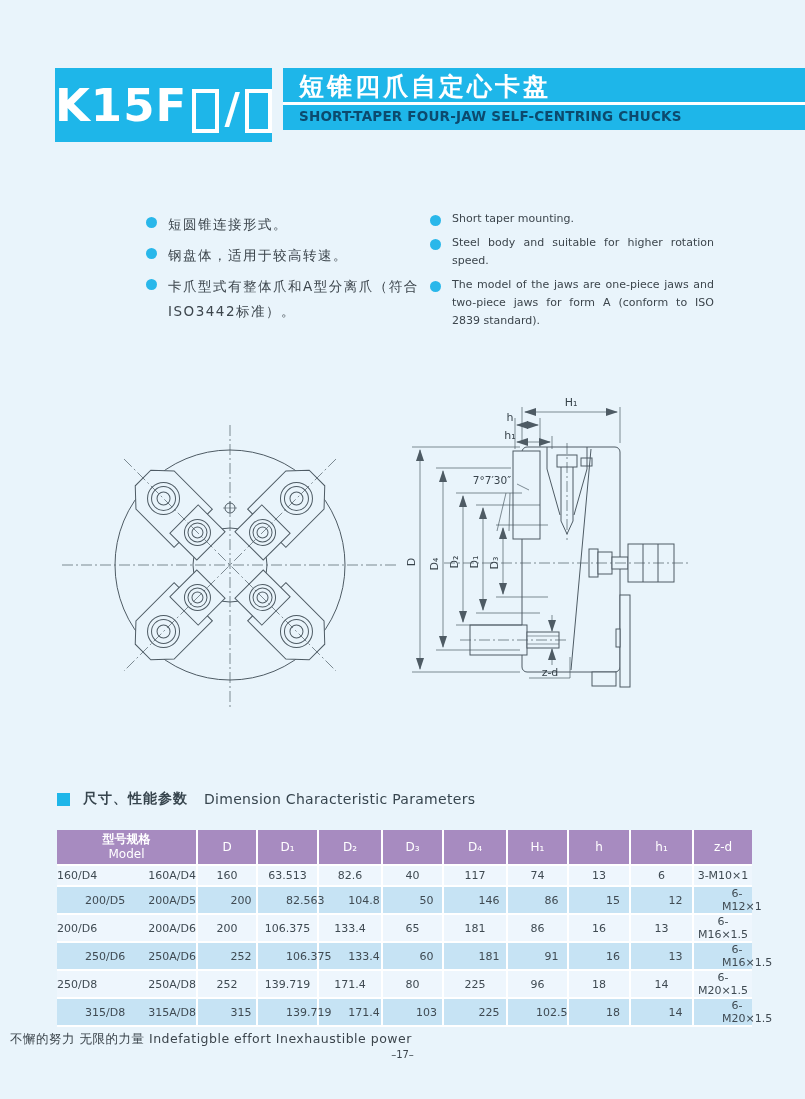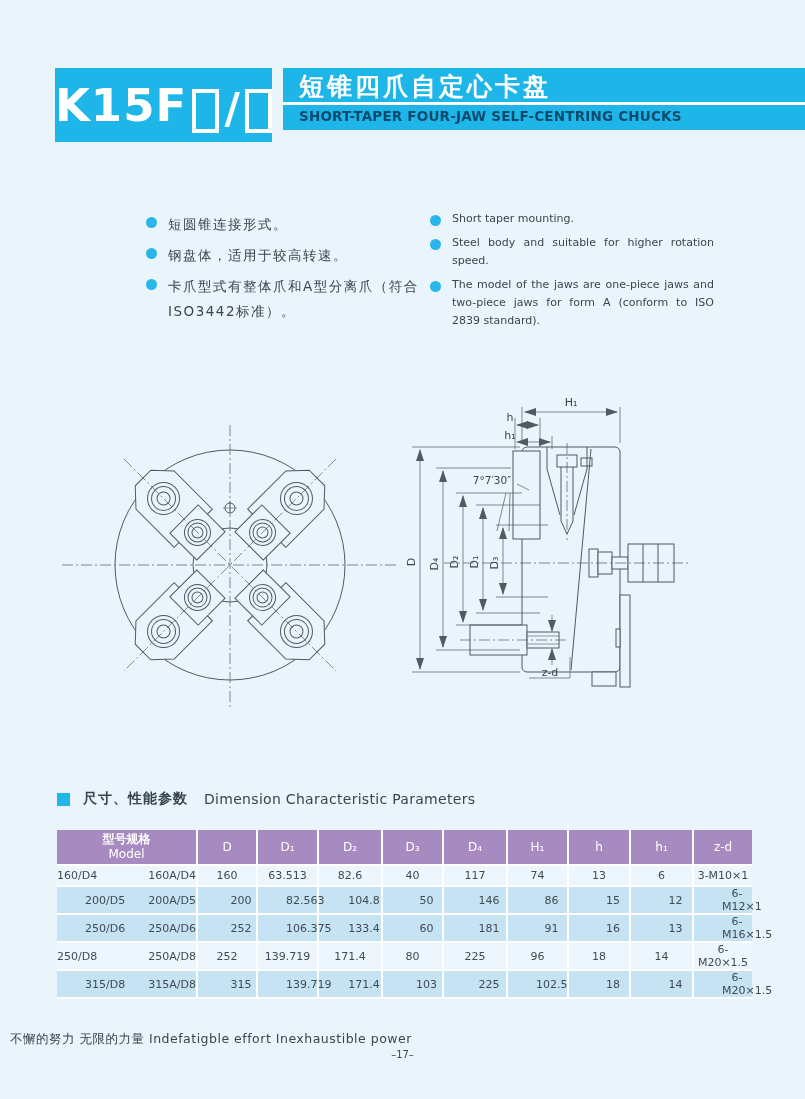--- a/index.html
+++ b/index.html
@@ -292,20 +292,37 @@
         <td>200</td>
         <td>82.563</td>
         <td>104.8</td>
         <td>50</td>
         <td>146</td>
         <td>86</td>
         <td>15</td>
         <td>12</td>
         <td>6-M12×1</td>
       </tr>
+      <tr class="odd">
+        <td class="model-cell">
+            <span class="model-pair">
+          <span>200/D6</span>
+          <span>200A/D6</span>
+            </span>
+          </td>
+        <td>200</td>
+        <td>106.375</td>
+        <td>133.4</td>
+        <td>65</td>
+        <td>181</td>
+        <td>86</td>
+        <td>16</td>
+        <td>13</td>
+        <td>6-M16×1.5</td>
+      </tr>
       <tr class="even">
         <td class="model-cell">
             <span class="model-pair">
           <span>250/D6</span>
           <span>250A/D6</span>
             </span>
           </td>
         <td>252</td>
         <td>106.375</td>
         <td>133.4</td>

